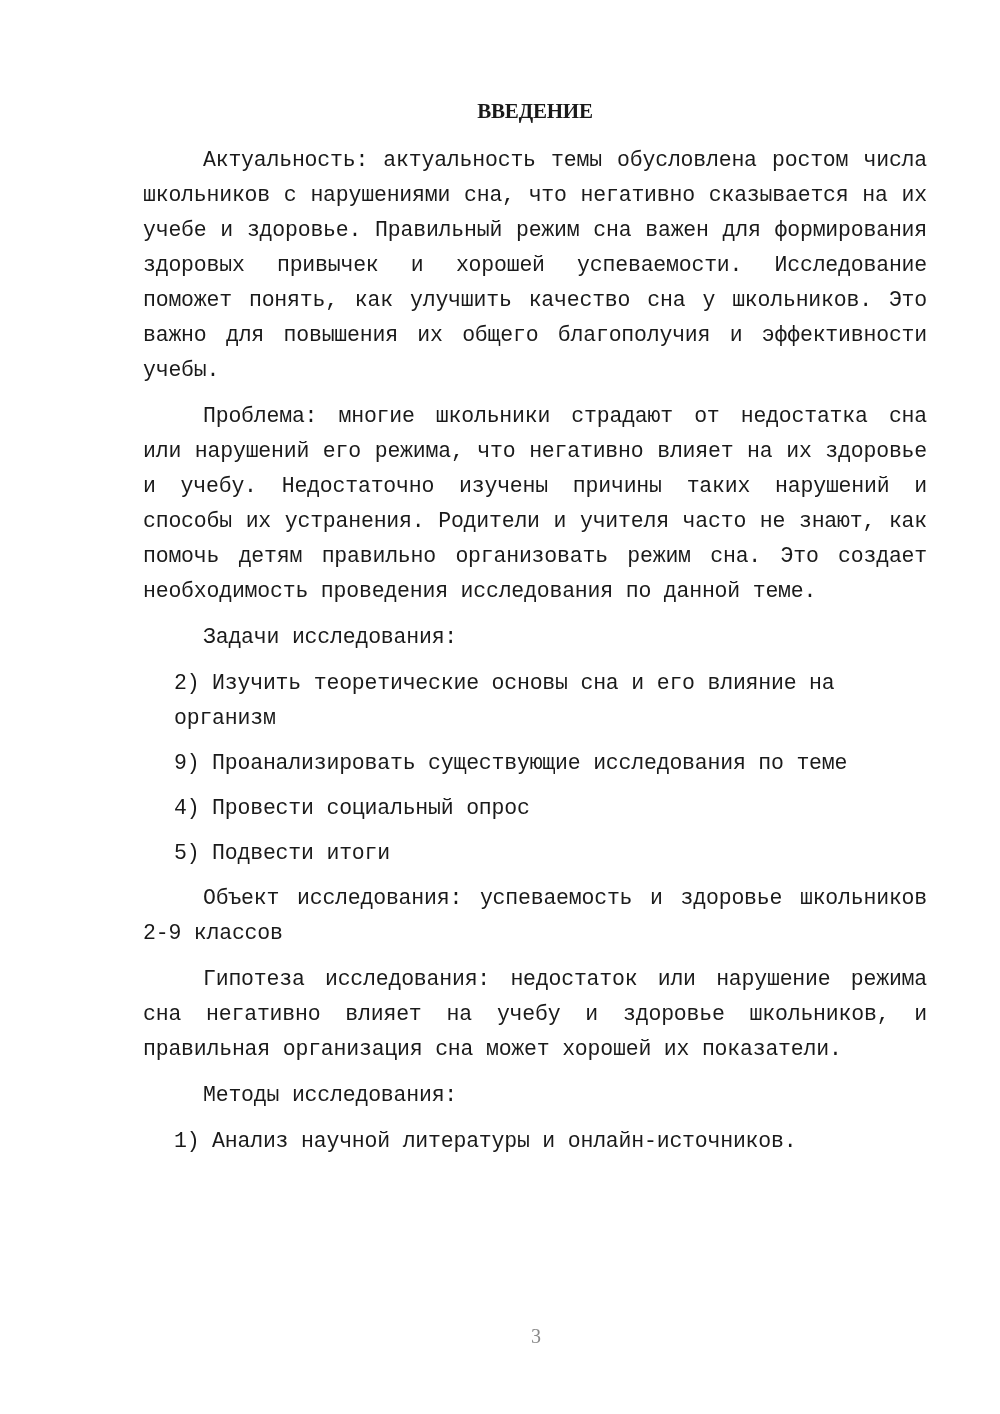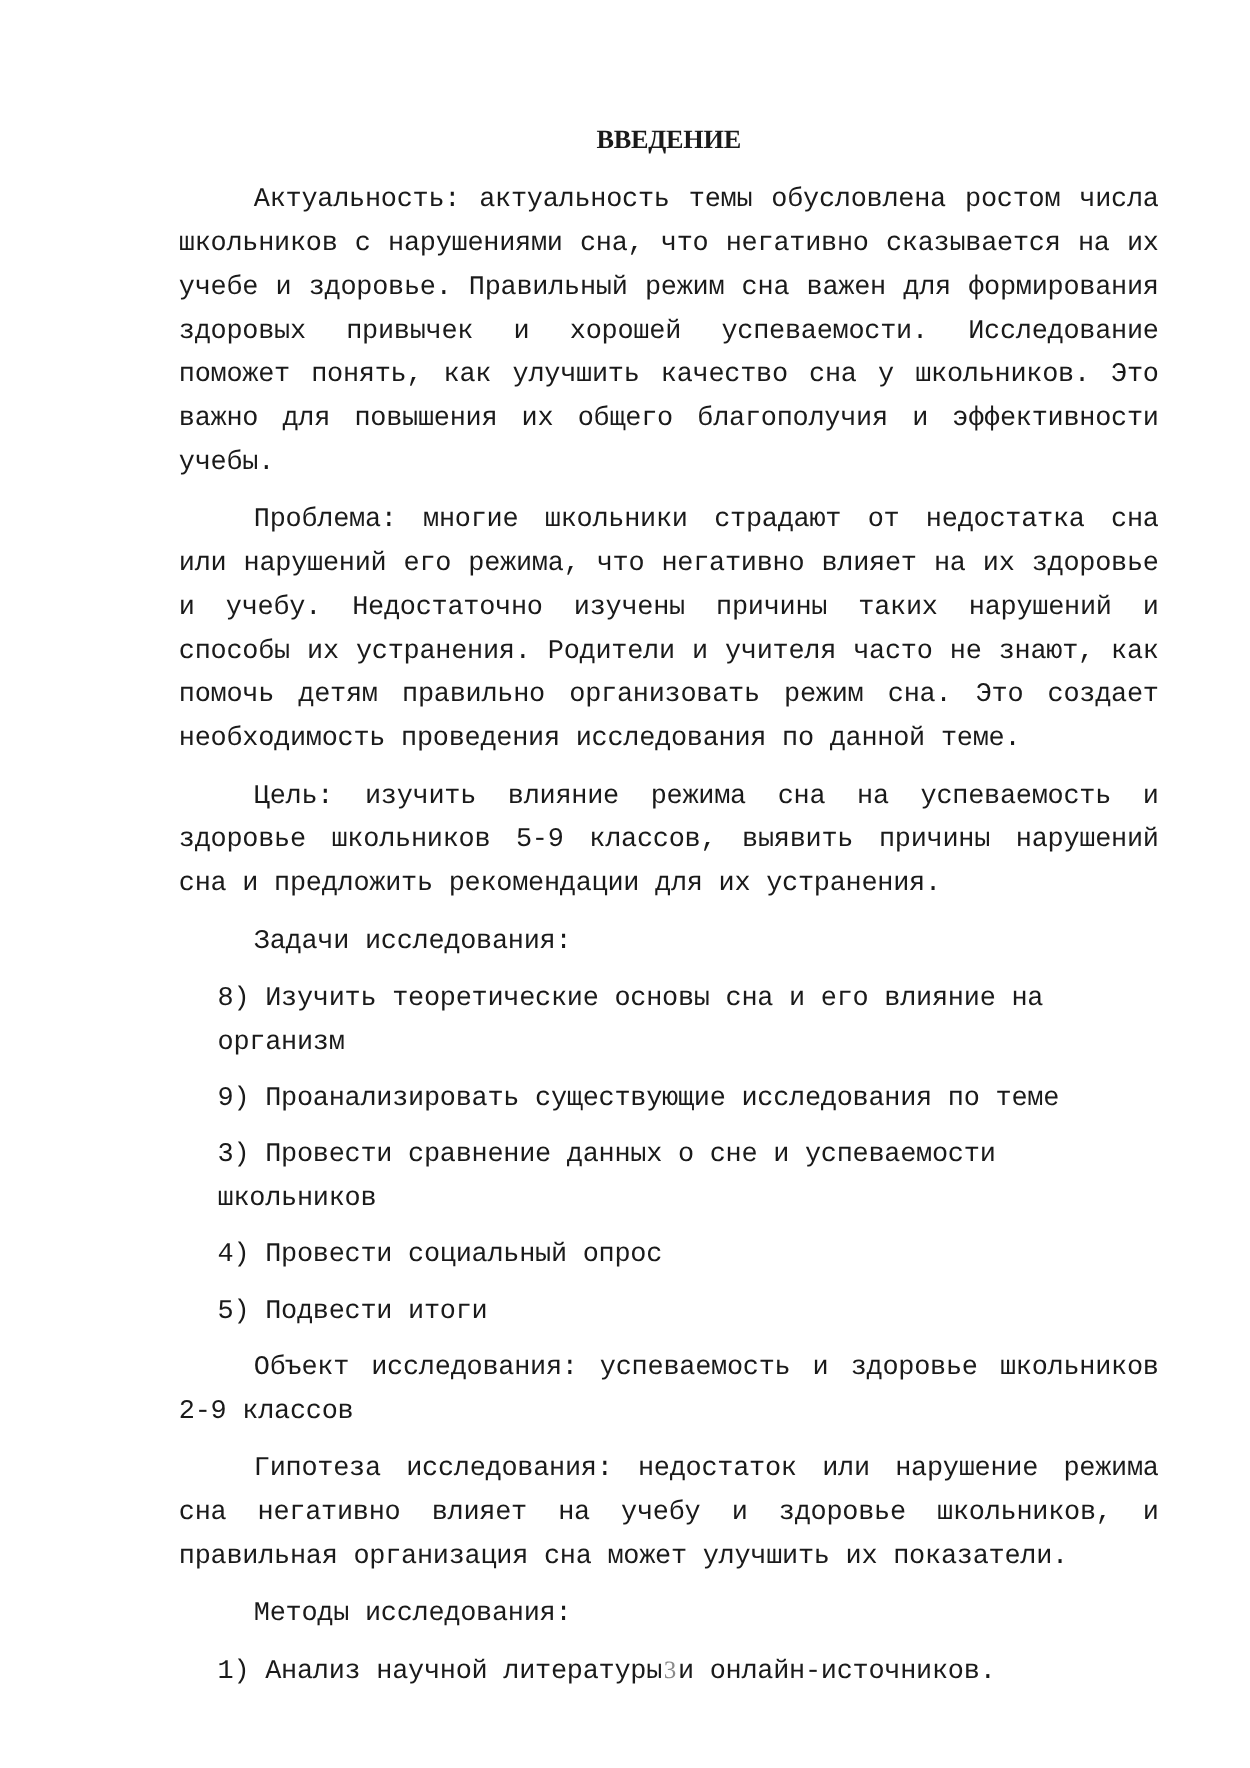--- a/index.html
+++ b/index.html
@@ -72,34 +72,32 @@
 
 <div class="page">
   <div class="content">
 
     <div class="title">ВВЕДЕНИЕ</div>
 
     <p class="para">Актуальность: актуальность темы обусловлена ростом числа школьников с нарушениями сна, что негативно сказывается на их учебе и здоровье. Правильный режим сна важен для формирования здоровых привычек и хорошей успеваемости. Исследование поможет понять, как улучшить качество сна у школьников. Это важно для повышения их общего благополучия и эффективности учебы.</p>
 
     <p class="para">Проблема: многие школьники страдают от недостатка сна или нарушений его режима, что негативно влияет на их здоровье и учебу. Недостаточно изучены причины таких нарушений и способы их устранения. Родители и учителя часто не знают, как помочь детям правильно организовать режим сна. Это создает необходимость проведения исследования по данной теме.</p>
 
-    <p class="para">Цель: изучить влияние режима сна на успеваемость и здоровье школьников 5-9 классов, выявить причины нарушений сна и предложить рекомендации для их устранения.</p>
 
     <p class="indent-line">Задачи исследования:</p>
 
-    <p class="list-item">8) Изучить теоретические основы сна и его влияние на организм</p>
+    <p class="list-item">2) Изучить теоретические основы сна и его влияние на организм</p>
     <p class="list-item">9) Проанализировать существующие исследования по теме</p>
-    <p class="list-item">3) Провести сравнение данных о сне и успеваемости школьников</p>
     <p class="list-item">4) Провести социальный опрос</p>
     <p class="list-item">5) Подвести итоги</p>
 
     <p class="para">Объект исследования: успеваемость и здоровье школьников 2-9 классов</p>
 
 
-    <p class="para">Гипотеза исследования: недостаток или нарушение режима сна негативно влияет на учебу и здоровье школьников, и правильная организация сна может улучшить их показатели.</p>
+    <p class="para">Гипотеза исследования: недостаток или нарушение режима сна негативно влияет на учебу и здоровье школьников, и правильная организация сна может хорошей их показатели.</p>
 
     <p class="indent-line">Методы исследования:</p>
 
     <p class="list-item">1) Анализ научной литературы и онлайн-источников.</p>
 
   </div>
 
   <div class="page-number">3</div>
 </div>
 

